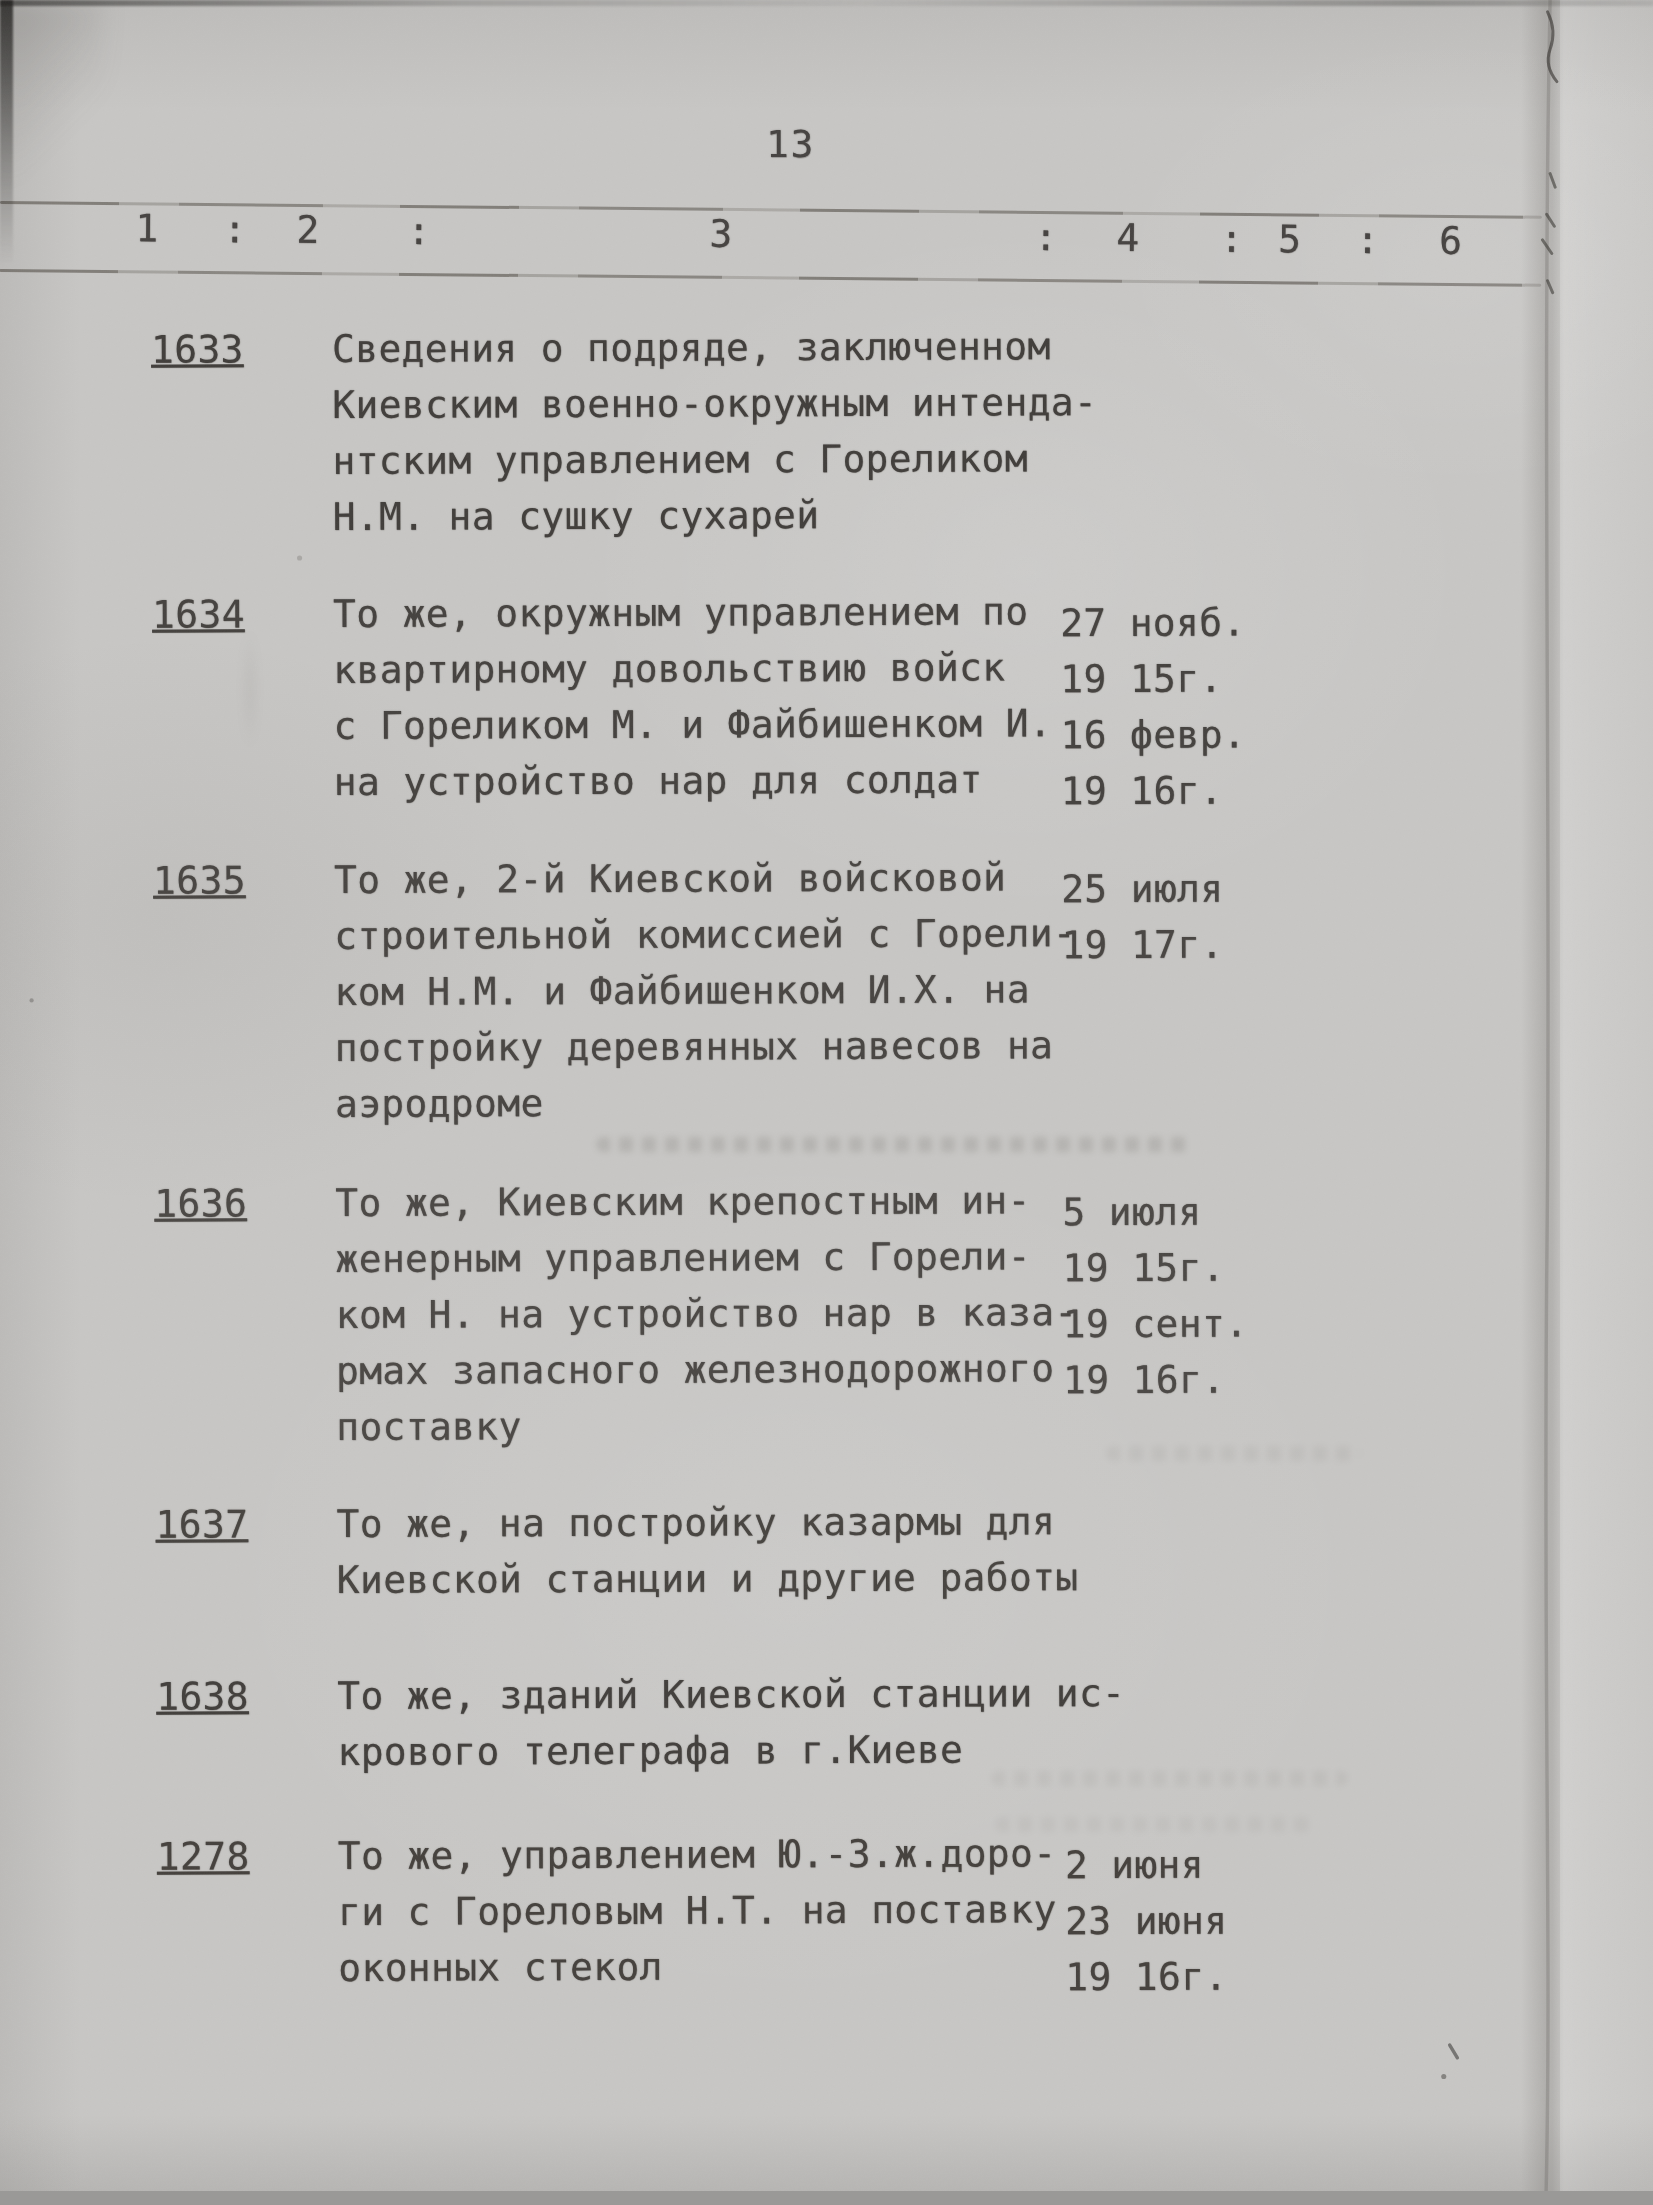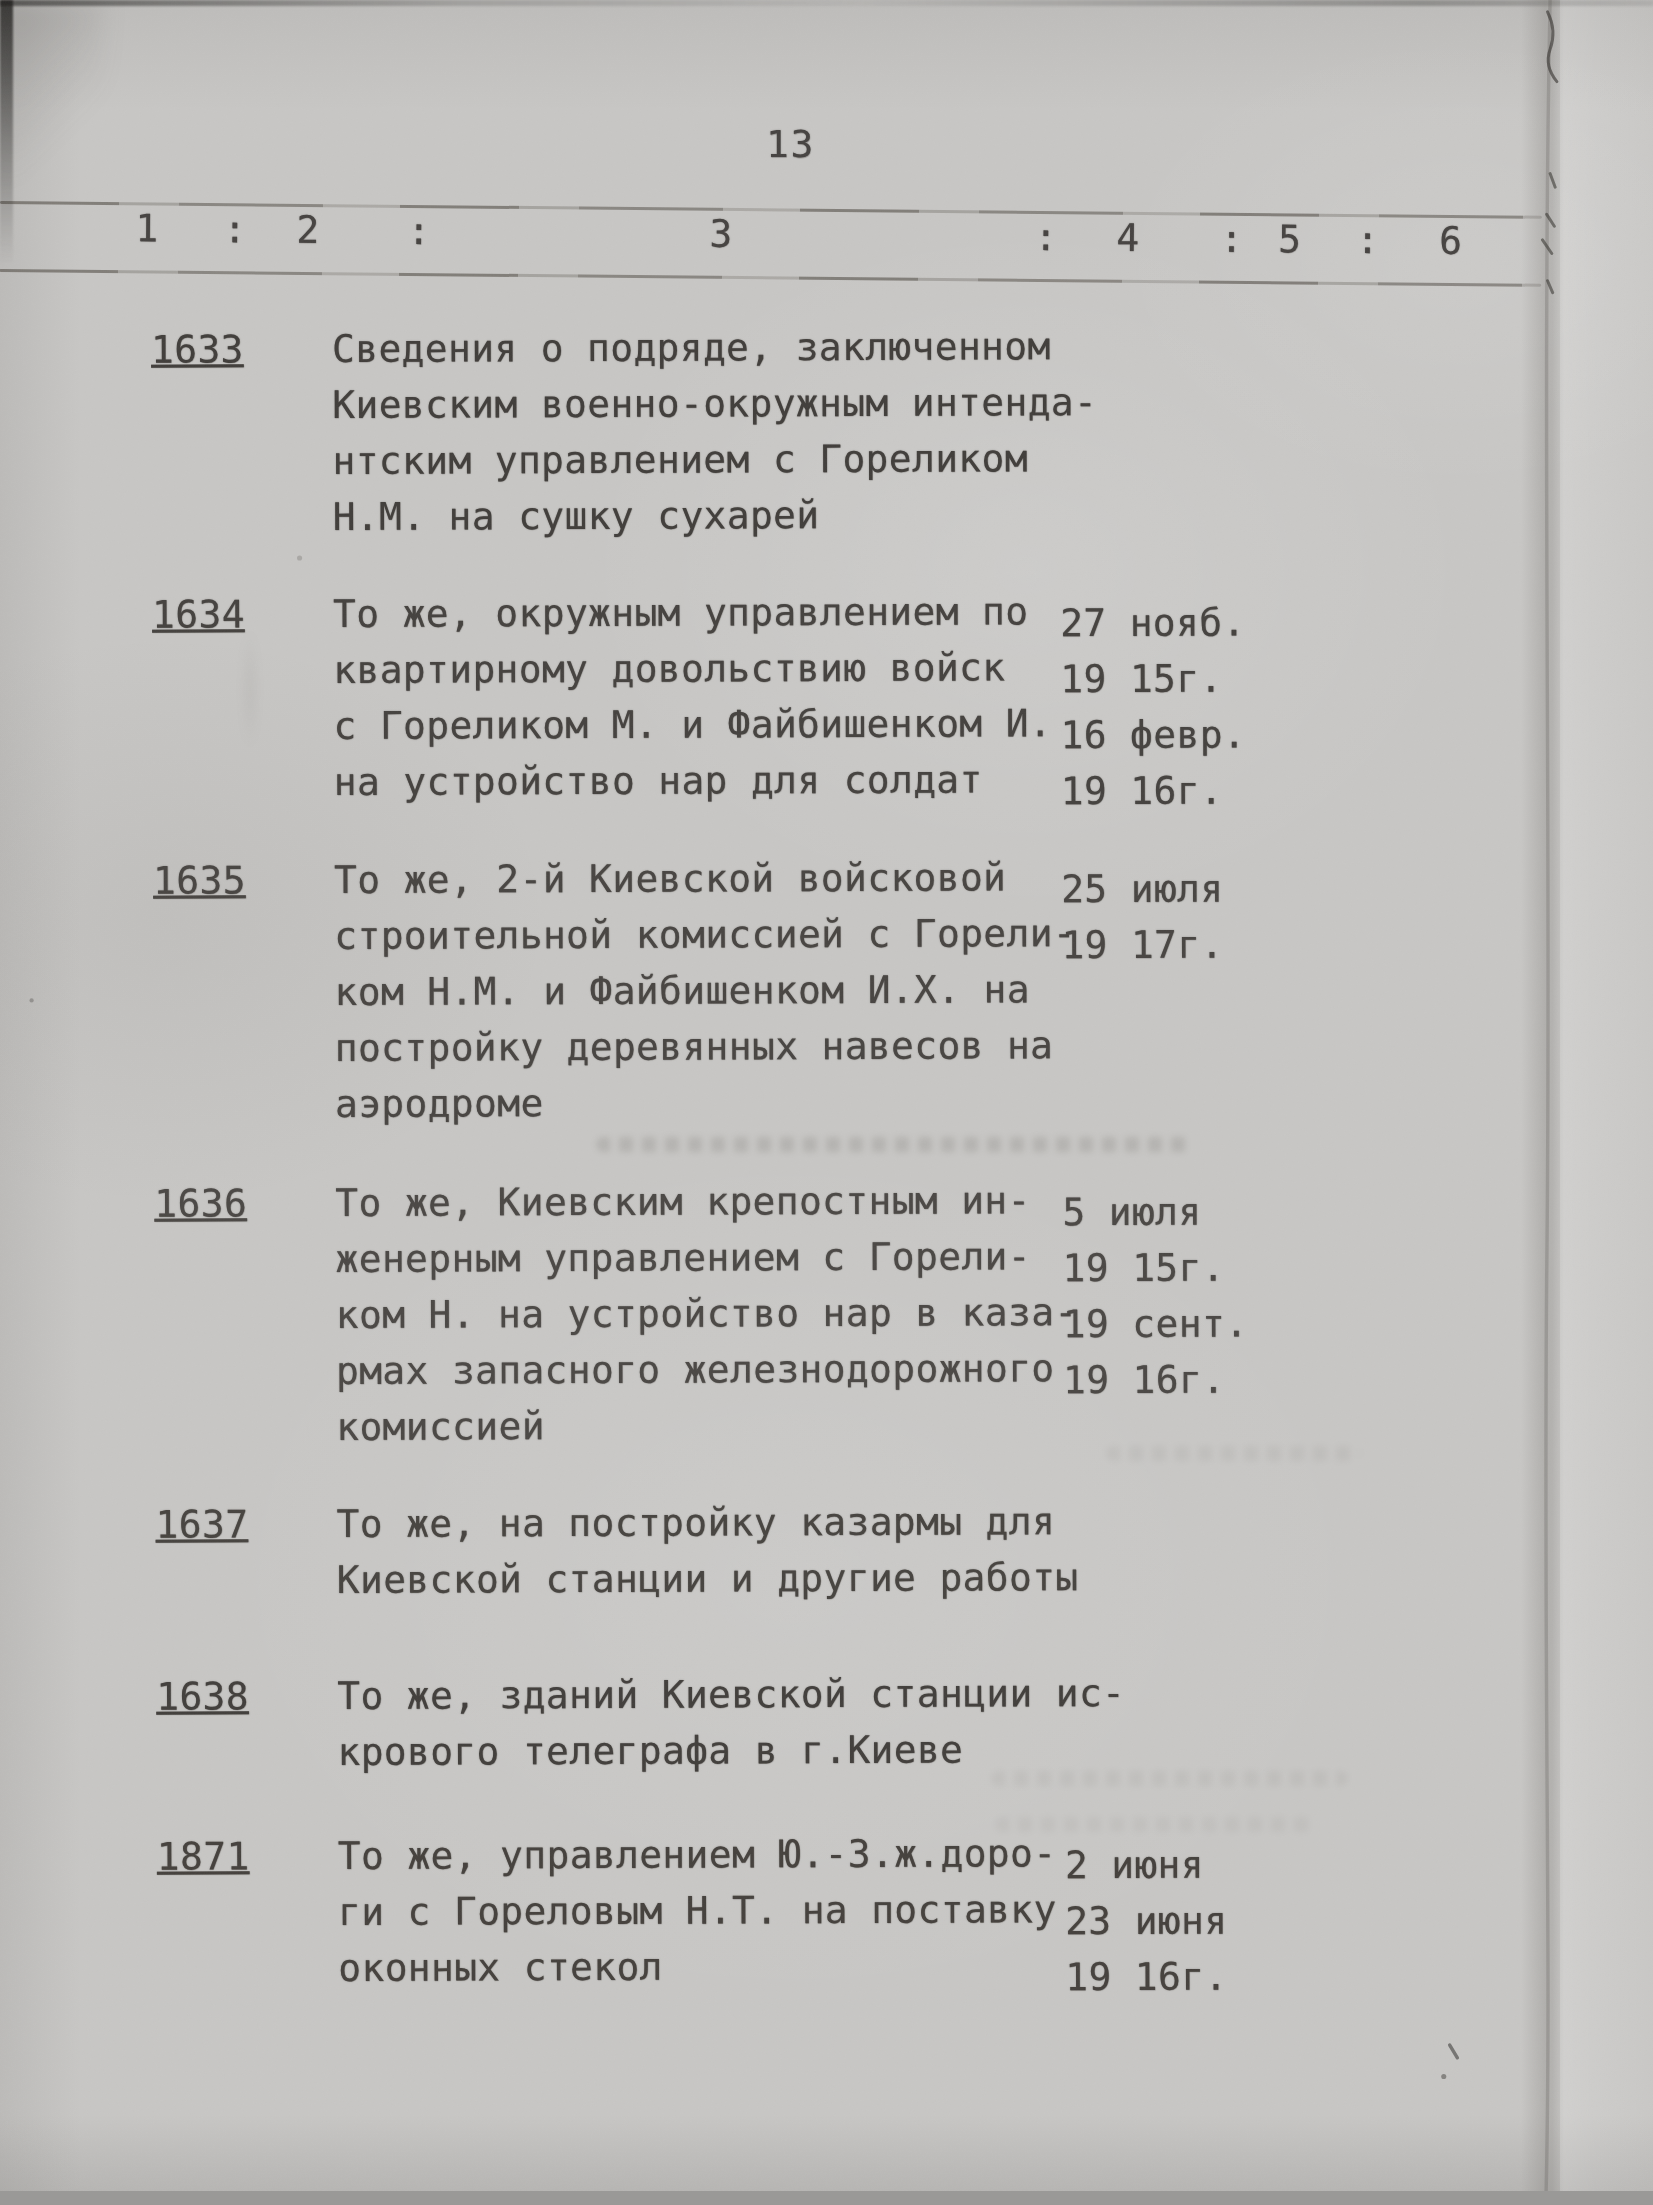--- a/index.html
+++ b/index.html
@@ -114,42 +114,42 @@
         </div>
       </div>
 
       <div class="entry" style="top:1175px;--ink:#4a4744">
         <div class="num ink">1636</div>
         <div class="tlines">
           <div class="tline ink"><span>То же, Киевским крепостным ин-</span><span class="date">5 июля</span></div>
           <div class="tline ink"><span>женерным управлением с Горели-</span><span class="date">19 15г.</span></div>
           <div class="tline ink"><span>ком Н. на устройство нар в каза-</span><span class="date">19 сент.</span></div>
           <div class="tline ink"><span>рмах запасного железнодорожного</span><span class="date">19 16г.</span></div>
-          <div class="tline ink"><span>комиссией</span><span class="date"></span></div>
+          <div class="tline ink"><span>поставку</span><span class="date"></span></div>
         </div>
       </div>
 
       <div class="entry" style="top:1496px;--ink:#46433f">
         <div class="num ink">1637</div>
         <div class="tlines">
           <div class="tline ink"><span>То же, на постройку казармы для</span><span class="date"></span></div>
           <div class="tline ink"><span>Киевской станции и другие работы</span><span class="date"></span></div>
         </div>
       </div>
 
       <div class="entry" style="top:1668px;--ink:#413e3b">
         <div class="num ink">1638</div>
         <div class="tlines">
           <div class="tline ink"><span>То же, зданий Киевской станции ис-</span><span class="date"></span></div>
           <div class="tline ink"><span>крового телеграфа в г.Киеве</span><span class="date"></span></div>
         </div>
       </div>
 
       <div class="entry" style="top:1828px;--ink:#44403c">
-        <div class="num ink">1871</div>
+        <div class="num ink">1278</div>
         <div class="tlines">
           <div class="tline ink"><span>То же, управлением Ю.-З.ж.доро-</span><span class="date">2 июня</span></div>
           <div class="tline ink"><span>ги с Гореловым Н.Т. на поставку</span><span class="date">23 июня</span></div>
           <div class="tline ink"><span>оконных стекол</span><span class="date">19 16г.</span></div>
         </div>
       </div>
 
     </div>
   </div>
 

